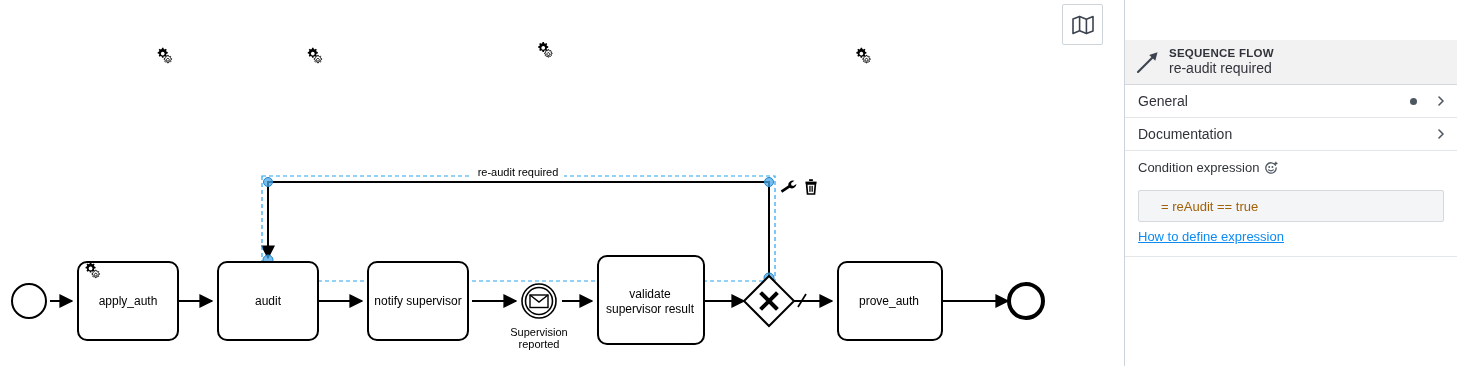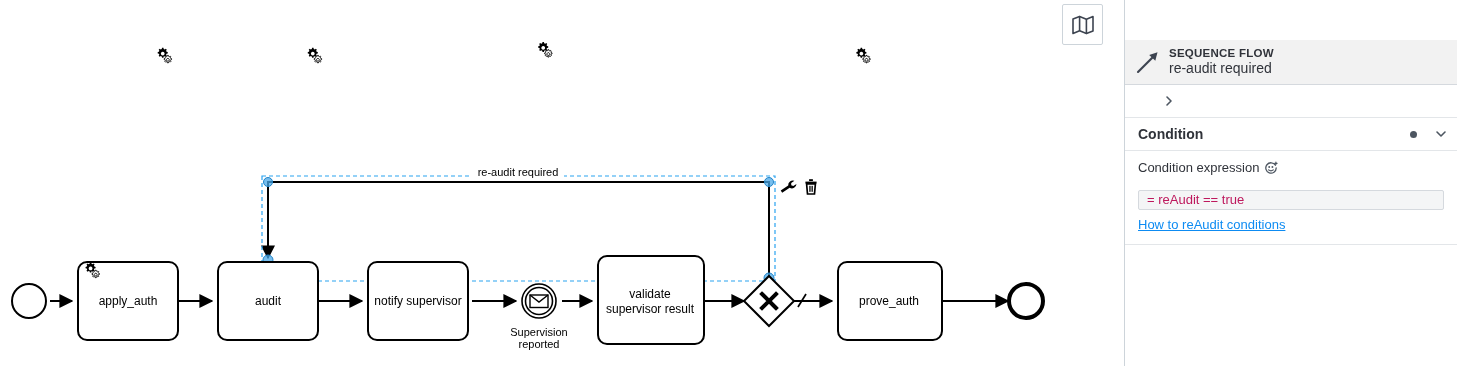--- a/index.html
+++ b/index.html
@@ -136,29 +136,29 @@
     font-size: 13px;
     color: #30333a;
     margin-bottom: 15px;
     display: flex;
     align-items: center;
     gap: 5px;
   }
   .feel-icon { width: 14px; height: 14px; display: block; }
   .field-input {
     width: 100%;
-    height: 20px;
+    height: 32px;
     box-sizing: border-box;
     background: #f4f5f6;
     border: 1px solid #d5d9de;
     border-radius: 2px;
     font-family: "Liberation Sans", sans-serif;
     font-size: 13px;
-    color: #be185d;
-    padding: 0 8px;
+    color: #a16207;
+    padding: 0 22px;
     line-height: 22px;
     outline: none;
   }
   .help-link {
     display: inline-block;
     margin-top: 7px;
     font-size: 13px;
     color: #0d8bf2;
     text-decoration: underline;
     cursor: pointer;
@@ -307,50 +307,51 @@
         <path d="M3,23 L20,6" stroke="#3d4450" stroke-width="2.1" stroke-linecap="round" fill="none"></path>
         <path d="M22.5,3.2 L14.2,6.1 L20.3,11.8 Z" fill="#3d4450"></path>
       </svg>
     </span>
     <span class="hdr-text">
       <div class="hdr-type">SEQUENCE FLOW</div>
       <div class="hdr-name">re-audit required</div>
     </span>
   </div>
 
-
   <div class="group-head">
+    <span class="gtitle">General</span>
+    <span class="dot"></span>
+    <span class="chev">
+      <svg width="12" height="12" viewBox="0 0 12 12">
+        <path d="M4,2 L8,6 L4,10" fill="none" stroke="#4d5661" stroke-width="1.6" stroke-linecap="round" stroke-linejoin="round"></path>
+      </svg>
+    </span>
+  </div>
+
+  <div class="group-head">
+    <span class="gtitle">Documentation</span>
     <span class="dot hidden"></span>
     <span class="chev">
       <svg width="12" height="12" viewBox="0 0 12 12">
         <path d="M4,2 L8,6 L4,10" fill="none" stroke="#4d5661" stroke-width="1.6" stroke-linecap="round" stroke-linejoin="round"></path>
       </svg>
     </span>
   </div>
 
-  <div class="group-head expanded">
-    <span class="gtitle">Condition</span>
-    <span class="dot"></span>
-    <span class="chev">
-      <svg width="12" height="12" viewBox="0 0 12 12">
-        <path d="M2,4 L6,8 L10,4" fill="none" stroke="#4d5661" stroke-width="1.6" stroke-linecap="round" stroke-linejoin="round"></path>
-      </svg>
-    </span>
-  </div>
 
   <div class="group-body">
     <div class="field-label">
       <span>Condition expression</span>
       <span class="feel-icon">
         <svg width="14" height="14" viewBox="0 0 14 14">
           <path d="M11.4,4.2 A5.2,5.2 0 1 0 12.2,7" fill="none" stroke="#4d5661" stroke-width="1.3" stroke-linecap="round"></path>
           <circle cx="5.2" cy="6" r="0.95" fill="#4d5661"></circle>
           <circle cx="8.4" cy="6" r="0.95" fill="#4d5661"></circle>
           <path d="M4.6,8.9 Q7,10.8 9.3,8.9" fill="none" stroke="#4d5661" stroke-width="1.2" stroke-linecap="round"></path>
           <path d="M11.9,1.1 L11.9,3.6 M10.7,2.35 L13.1,2.35" stroke="#4d5661" stroke-width="1.1" stroke-linecap="round"></path>
         </svg>
       </span>
     </div>
     <input class="field-input" type="text" value="= reAudit == true" style="">
-    <a class="help-link">How to reAudit conditions</a>
+    <a class="help-link">How to define expression</a>
   </div>
 
 </div>
 
 </body></html>

